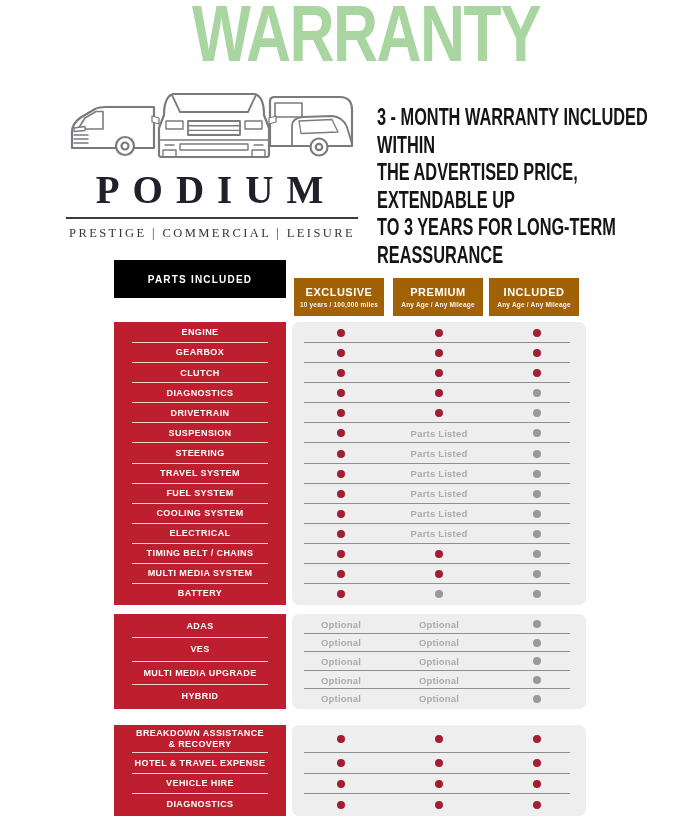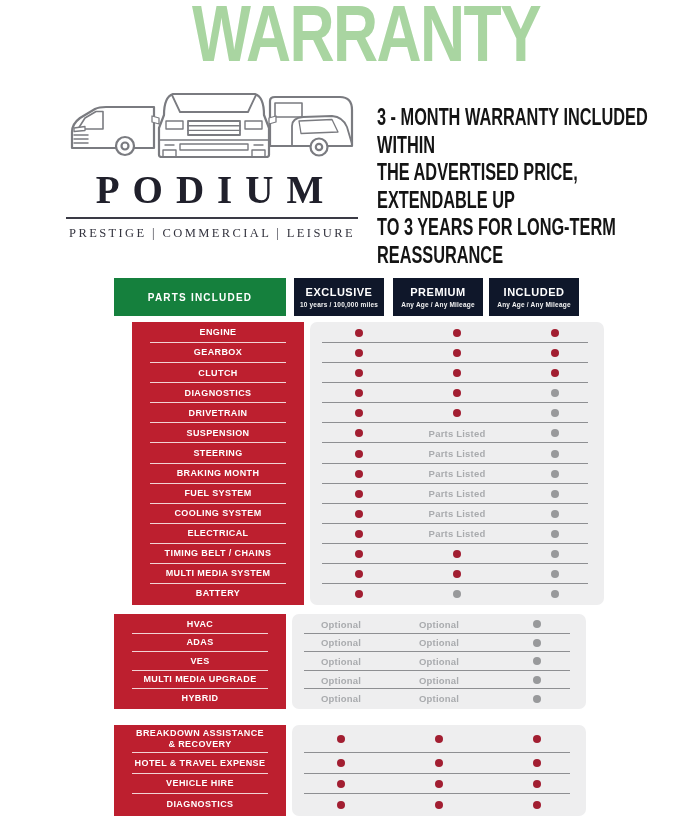--- a/index.html
+++ b/index.html
@@ -19,24 +19,24 @@
   .logo-rule{border-top:2px solid #3a3a45;margin:8px 4px 0 4px;}
   .logo-tag{font-family:"Liberation Serif",serif;font-size:12.5px;letter-spacing:2.4px;
             color:#34343f;margin-top:7px;white-space:nowrap;}
 
   
   .intro{position:absolute;left:377px;top:103px;width:460px;}
   .intro-inner{transform:scaleX(.68);transform-origin:left top;width:445px;
                font-size:24px;font-weight:700;line-height:27.5px;color:#141414;letter-spacing:0;}
 
   
-  .corner{position:absolute;left:114px;top:278px;width:172px;height:38px;background:#15803d;
+  .corner{position:absolute;left:114px;top:260px;width:172px;height:38px;background:#000000;
           color:#fff;font-weight:700;font-size:10px;letter-spacing:1.2px;
           display:flex;align-items:center;justify-content:center;}
-  .plan{position:absolute;top:278px;width:90px;height:38px;background:#0f172a;color:#fff;
+  .plan{position:absolute;top:278px;width:90px;height:38px;background:#a16207;color:#fff;
         display:flex;flex-direction:column;align-items:center;justify-content:center;gap:3px;}
   .plan .pname{font-size:11px;font-weight:700;letter-spacing:.5px;}
   .plan .psub{font-size:6.5px;font-weight:700;letter-spacing:.2px;color:#f2f2f2;}
   #plan-0{left:294px;} #plan-1{left:393px;} #plan-2{left:489px;}
 
   
   .group{position:absolute;left:114px;width:472px;}
   .redcol{position:absolute;left:0;top:0;bottom:0;width:172px;background:#bd1f2f;
           display:flex;flex-direction:column;padding:1px 0;box-sizing:border-box;}
   .panel{position:absolute;left:178px;top:0;bottom:0;width:294px;background:#eeeeef;
@@ -118,21 +118,21 @@
   <div class="plan" id="plan-1">
     <span class="pname">PREMIUM</span>
     <span class="psub">Any Age / Any Mileage</span>
   </div>
   <div class="plan" id="plan-2">
     <span class="pname">INCLUDED</span>
     <span class="psub">Any Age / Any Mileage</span>
   </div>
 
   <div id="groups">
-      <div class="group" style="top: 322px; height: 283px; margin-left: 18px;">
+      <div class="group" style="top: 322px; height: 283px;">
         <div class="redcol">
           <div class="lrow">
             <span class="lbl">ENGINE</span>
           </div>
           <div class="lrow">
             <span class="lbl">GEARBOX</span>
           </div>
           <div class="lrow">
             <span class="lbl">CLUTCH</span>
           </div>
@@ -142,21 +142,21 @@
           <div class="lrow">
             <span class="lbl">DRIVETRAIN</span>
           </div>
           <div class="lrow">
             <span class="lbl">SUSPENSION</span>
           </div>
           <div class="lrow">
             <span class="lbl">STEERING</span>
           </div>
           <div class="lrow">
-            <span class="lbl">BRAKING MONTH</span>
+            <span class="lbl">TRAVEL SYSTEM</span>
           </div>
           <div class="lrow">
             <span class="lbl">FUEL SYSTEM</span>
           </div>
           <div class="lrow">
             <span class="lbl">COOLING SYSTEM</span>
           </div>
           <div class="lrow">
             <span class="lbl">ELECTRICAL</span>
           </div>
@@ -238,23 +238,20 @@
           </div>
           <div class="prow">
             <span class="dot red"></span>
             <span class="dot gray"></span>
             <span class="dot gray"></span>
           </div>
         </div>
       </div>
       <div class="group" style="top: 614px; height: 95px;">
         <div class="redcol">
-          <div class="lrow">
-            <span class="lbl">HVAC</span>
-          </div>
           <div class="lrow">
             <span class="lbl">ADAS</span>
           </div>
           <div class="lrow">
             <span class="lbl">VES</span>
           </div>
           <div class="lrow">
             <span class="lbl">MULTI MEDIA UPGRADE</span>
           </div>
           <div class="lrow">

